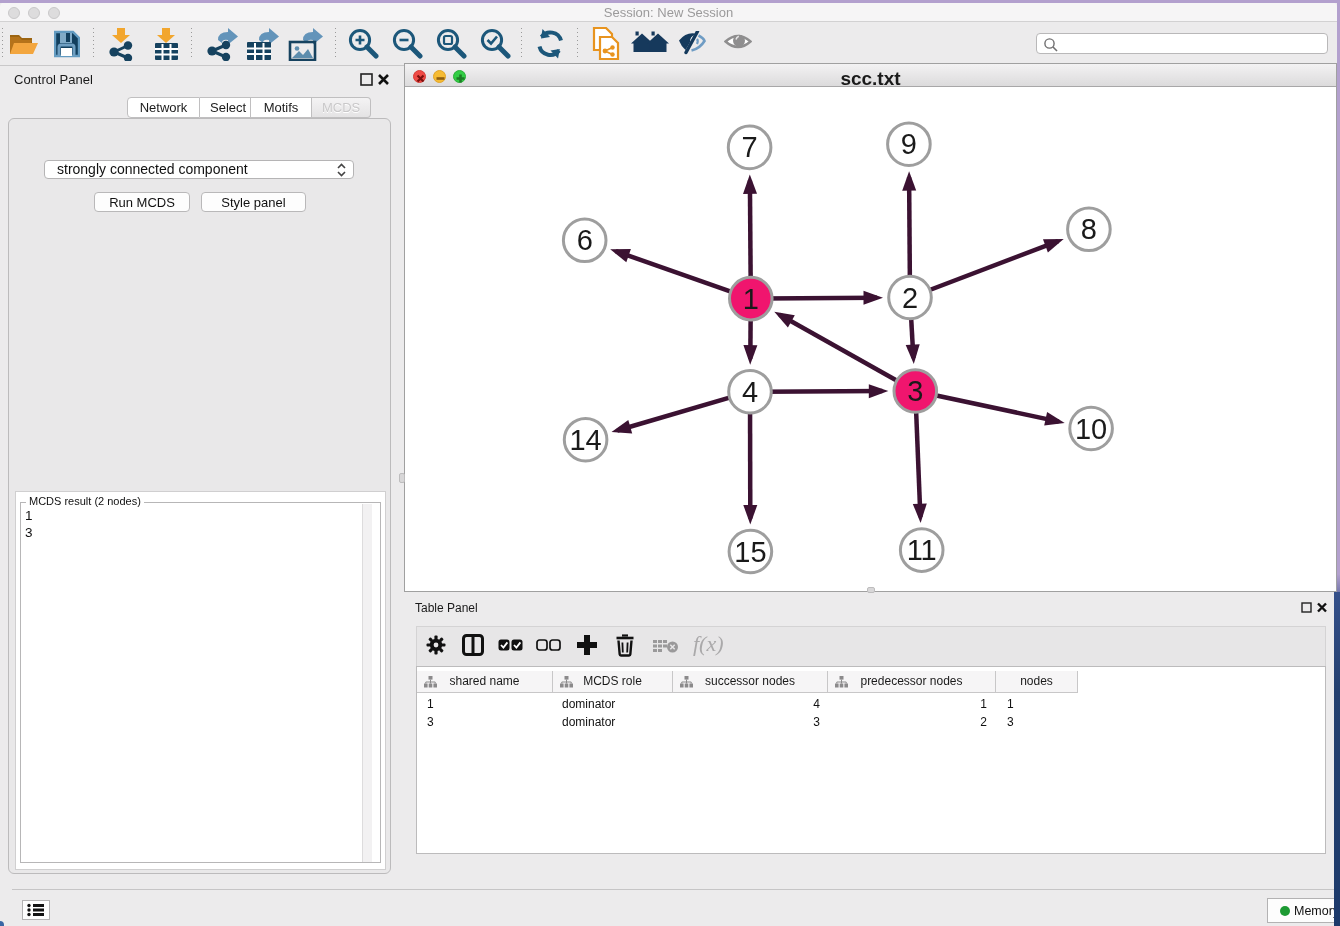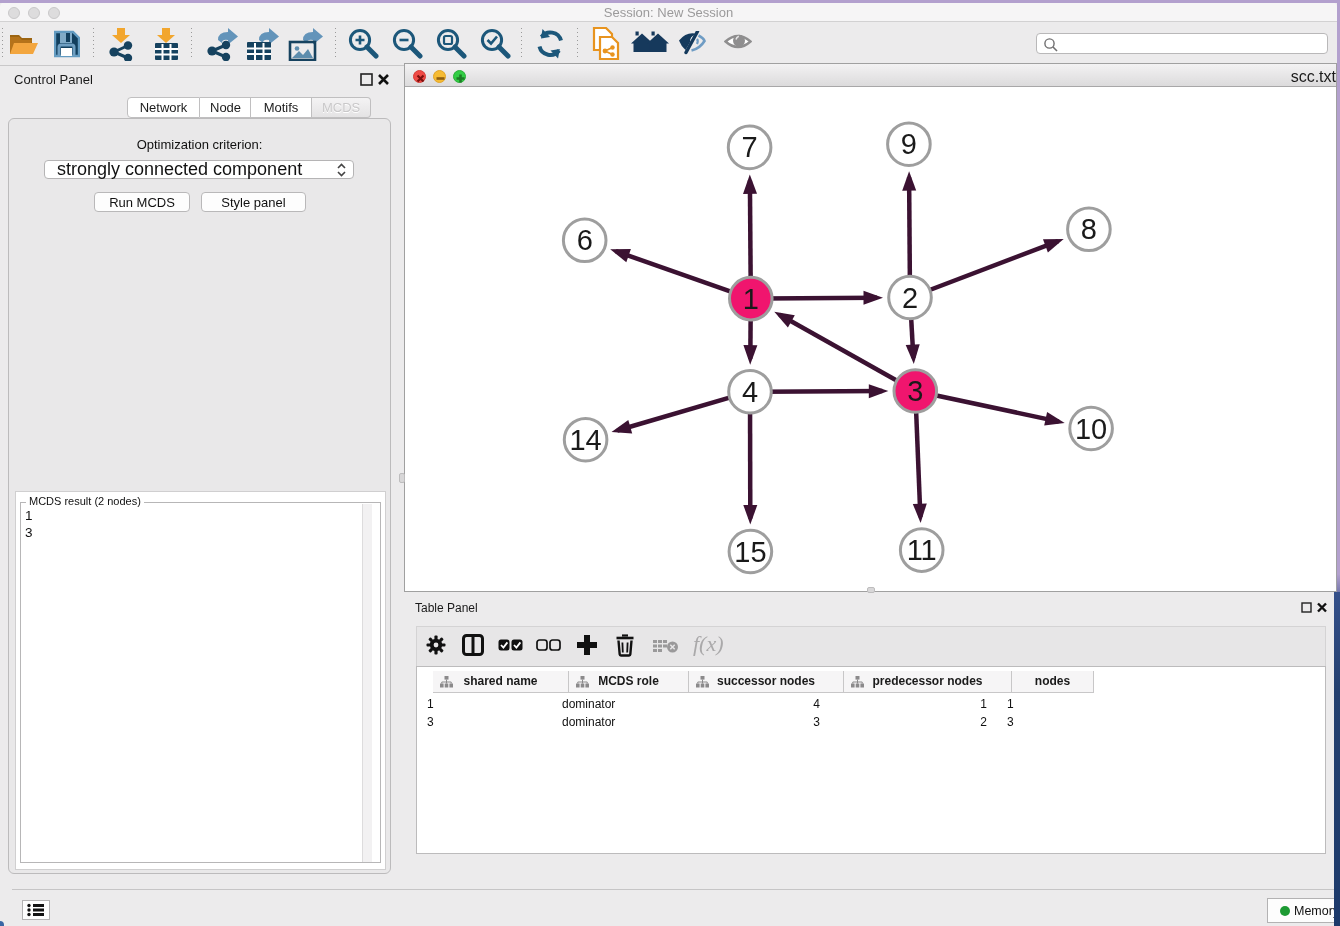--- a/index.html
+++ b/index.html
@@ -30,30 +30,30 @@
 .tabrow{position:absolute;display:flex;font-size:13px;color:#1c1c1c;margin-left:48px;}
 .tab{background:#fff;border:1px solid #c0bfc0;border-left:none;height:21px;line-height:20px;
  text-align:center;padding:0 10px;}
 .tab.first{border-left:1px solid #c0bfc0;border-radius:4px 0 0 4px;}
 .tab.last{border-radius:0 4px 4px 0;}
 .tab.dis{background:linear-gradient(#f4f3f4,#e4e3e4);color:#c9c8c9;text-shadow:0 1px 0 #fff;}
 
 #nw{left:404px;top:63px;width:933px;height:529px;background:#fff;border:1px solid #a0a0a0;overflow:hidden;}
 #nwTitle{position:absolute;left:0;top:0;width:100%;height:23px;
  background:linear-gradient(#f3f2f3,#dcdbdc);border-bottom:1px solid #a8a7a8;}
-#nwText{position:absolute;top:4px;left:0;width:100%;text-align:right;font-size:16px;font-weight:normal;color:#1a1a1a;}
+#nwText{position:absolute;top:4px;left:0;width:100%;text-align:center;font-size:19px;font-weight:bold;color:#1a1a1a;}
 .mtl{position:absolute;top:6px;width:13px;height:13px;border-radius:50%;}
 
 #tp{left:404px;top:596px;width:933px;height:293px;background:#ecebec;}
 #tpTitle{position:absolute;left:11px;top:5px;font-size:12px;color:#1a1a1a;}
 #tpToolbar{position:absolute;left:12px;top:30px;width:910px;height:40px;background:#e7e6e7;
  border:1px solid #d4d3d4;border-bottom:none;}
 #tbl{position:absolute;left:12px;top:70px;width:910px;height:188px;background:#fff;border:1px solid #bcbbbc;}
-#thead{position:absolute;left:16px;top:4px;height:22px;background:#f6f5f6;border-bottom:1px solid #c8c7c8;
- font-size:12px;color:#1a1a1a;display:flex;font-weight:bold;}
+#thead{position:absolute;left:0;top:4px;height:22px;background:#f6f5f6;border-bottom:1px solid #c8c7c8;
+ font-size:12px;color:#1a1a1a;display:flex;}
 .th{position:relative;height:22px;border-right:1px solid #c8c7c8;text-align:center;line-height:21px;}
 .hico{position:absolute;left:7px;top:5px;}
 .trow{position:absolute;font-size:12px;color:#111;height:18px;line-height:18px;}
 .bt{background:#fff;border:1px solid #c0bfc0;border-left:none;height:20px;line-height:19px;
  text-align:center;font-size:13px;font-weight:bold;color:#1c1c1c;white-space:nowrap;}
 
 #status{left:0;top:889px;width:1337px;height:37px;background:#ecebec;border-top:1px solid #c6c5c6;margin-left:12px;}
 #memBtn{position:absolute;left:1255px;top:8px;width:73px;height:25px;background:#fdfdfd;
  border:1px solid #b3b2b3;font-size:13px;color:#111;}
 #listBtn{position:absolute;left:10px;top:10px;width:28px;height:20px;background:#fdfdfd;
@@ -209,26 +209,25 @@
 
 <div class="abs" id="cp">
  <div id="cpTitle">Control Panel</div>
  <svg class="abs" style="left:360px;top:7px" width="32" height="14" viewBox="0 0 32 14">
   <rect x="1" y="1" width="11" height="11" fill="none" stroke="#222" stroke-width="1.6"></rect>
   <path d="M19 2 L28 11 M28 2 L19 11" stroke="#111" stroke-width="2.6"></path>
  </svg>
  <div id="cpBox"></div>
  <div class="tabrow" style="left:79px;top:31px">
   <div class="tab first" style="width:73px">Network</div>
-  <div class="tab" style="width:51px">Node</div>
+  <div class="tab" style="width:51px">Select</div>
   <div class="tab" style="width:61px">Motifs</div>
   <div class="tab last dis" style="width:59px">MCDS</div>
  </div>
- <div class="abs" style="left:0;top:71px;width:399px;text-align:center;font-size:13px;color:#111">Optimization criterion:</div>
- <div class="abs" style="left:44px;top:94px;width:310px;height:19px;background:#fff;border:1px solid #b5b4b5;border-radius:4px;font-size:18px;color:#111;line-height:17px;padding-left:12px">strongly connected component
+ <div class="abs" style="left:44px;top:94px;width:310px;height:19px;background:#fff;border:1px solid #b5b4b5;border-radius:4px;font-size:14px;color:#111;line-height:17px;padding-left:12px">strongly connected component
    <svg style="position:absolute;right:6px;top:2px" width="11" height="14" viewBox="0 0 11 14">
     <path d="M2 5 L5.5 1.5 L9 5" fill="none" stroke="#444" stroke-width="1.6"></path>
     <path d="M2 9 L5.5 12.5 L9 9" fill="none" stroke="#444" stroke-width="1.6"></path>
    </svg>
  </div>
  <div class="abs" style="left:94px;top:126px;width:96px;height:20px;background:#fdfdfd;border:1px solid #b9b8b9;border-radius:4px;font-size:13px;color:#111;text-align:center;line-height:19px">Run MCDS</div>
  <div class="abs" style="left:201px;top:126px;width:105px;height:20px;background:#fdfdfd;border:1px solid #b9b8b9;border-radius:4px;font-size:13px;color:#111;text-align:center;line-height:19px">Style panel</div>
 
  <div class="abs" style="left:15px;top:425px;width:371px;height:379px;background:#fff;border:1px solid #d0cfd0;">
    <div style="position:absolute;left:4px;top:10px;width:361px;height:361px;border:1px solid #b7b6b7;"></div>

